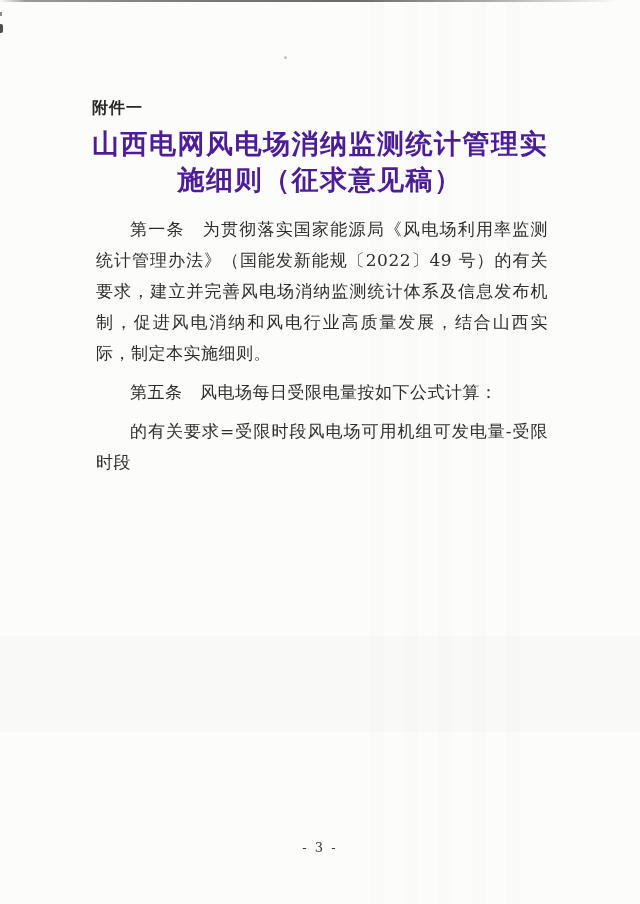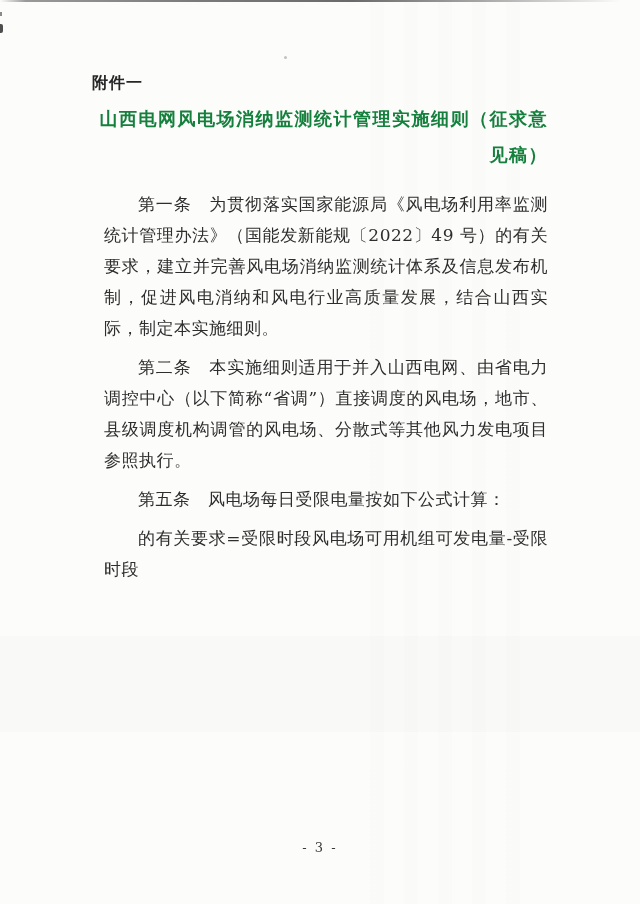--- a/index.html
+++ b/index.html
@@ -63,48 +63,48 @@
     width: 160px; height: 904px;
     background: repeating-linear-gradient(90deg,
       rgba(100,100,110,0.012) 0 14px,
       rgba(100,100,110,0.0) 14px 34px);
     pointer-events: none;
   }
   
   .content {
     position: absolute;
     left: 92px;
-    top: 73px;
+    top: 98px;
     width: 456px;
   }
   .attachment-label {
     font-size: 16px;
     line-height: 20px;
     font-weight: bold;
     color: #262626;
     letter-spacing: 1px;
     margin: 0 0 8px 0;
   }
   .doc-title {
-    font-size: 18px;
+    font-size: 27px;
     line-height: 36px;
     font-weight: bold;
-    color: #15803d;
+    color: #4c1d95;
     letter-spacing: 1.5px;
-    text-align: right;
+    text-align: center;
     margin: 0 0 16px 0;
   }
   .para {
     font-size: 17px;
     line-height: 31px;
     letter-spacing: 0.5px;
     text-align: justify;
     text-indent: 2em;
     color: #2e2e2e;
-    margin: 0 0 8px 12px;
+    margin: 0 0 8px 4px;
   }
   .para.formula-line {
     margin-bottom: 0;
   }
   .page-footer {
     position: absolute;
     left: 0; top: 840px;
     width: 640px;
     text-align: center;
     font-size: 13px;
@@ -124,21 +124,20 @@
   <div class="scan-band"></div>
   <div class="scan-streaks"></div>
 
   <div class="content">
     <p class="attachment-label">附件一</p>
 
     <h1 class="doc-title">山西电网风电场消纳监测统计管理实施细则（征求意见稿）</h1>
 
     <p class="para">第一条　为贯彻落实国家能源局《风电场利用率监测统计管理办法》（国能发新能规〔2022〕49 号）的有关要求，建立并完善风电场消纳监测统计体系及信息发布机制，促进风电消纳和风电行业高质量发展，结合山西实际，制定本实施细则。</p>
 
-    <p class="para">第二条　本实施细则适用于并入山西电网、由省电力调控中心（以下简称“省调”）直接调度的风电场，地市、县级调度机构调管的风电场、分散式等其他风力发电项目参照执行。</p>
 
 
 
     <p class="para">第五条　风电场每日受限电量按如下公式计算：</p>
 
     <p class="para formula-line">的有关要求=受限时段风电场可用机组可发电量-受限时段</p>
   </div>
 
   <div class="page-footer">- 3 -</div>
 

